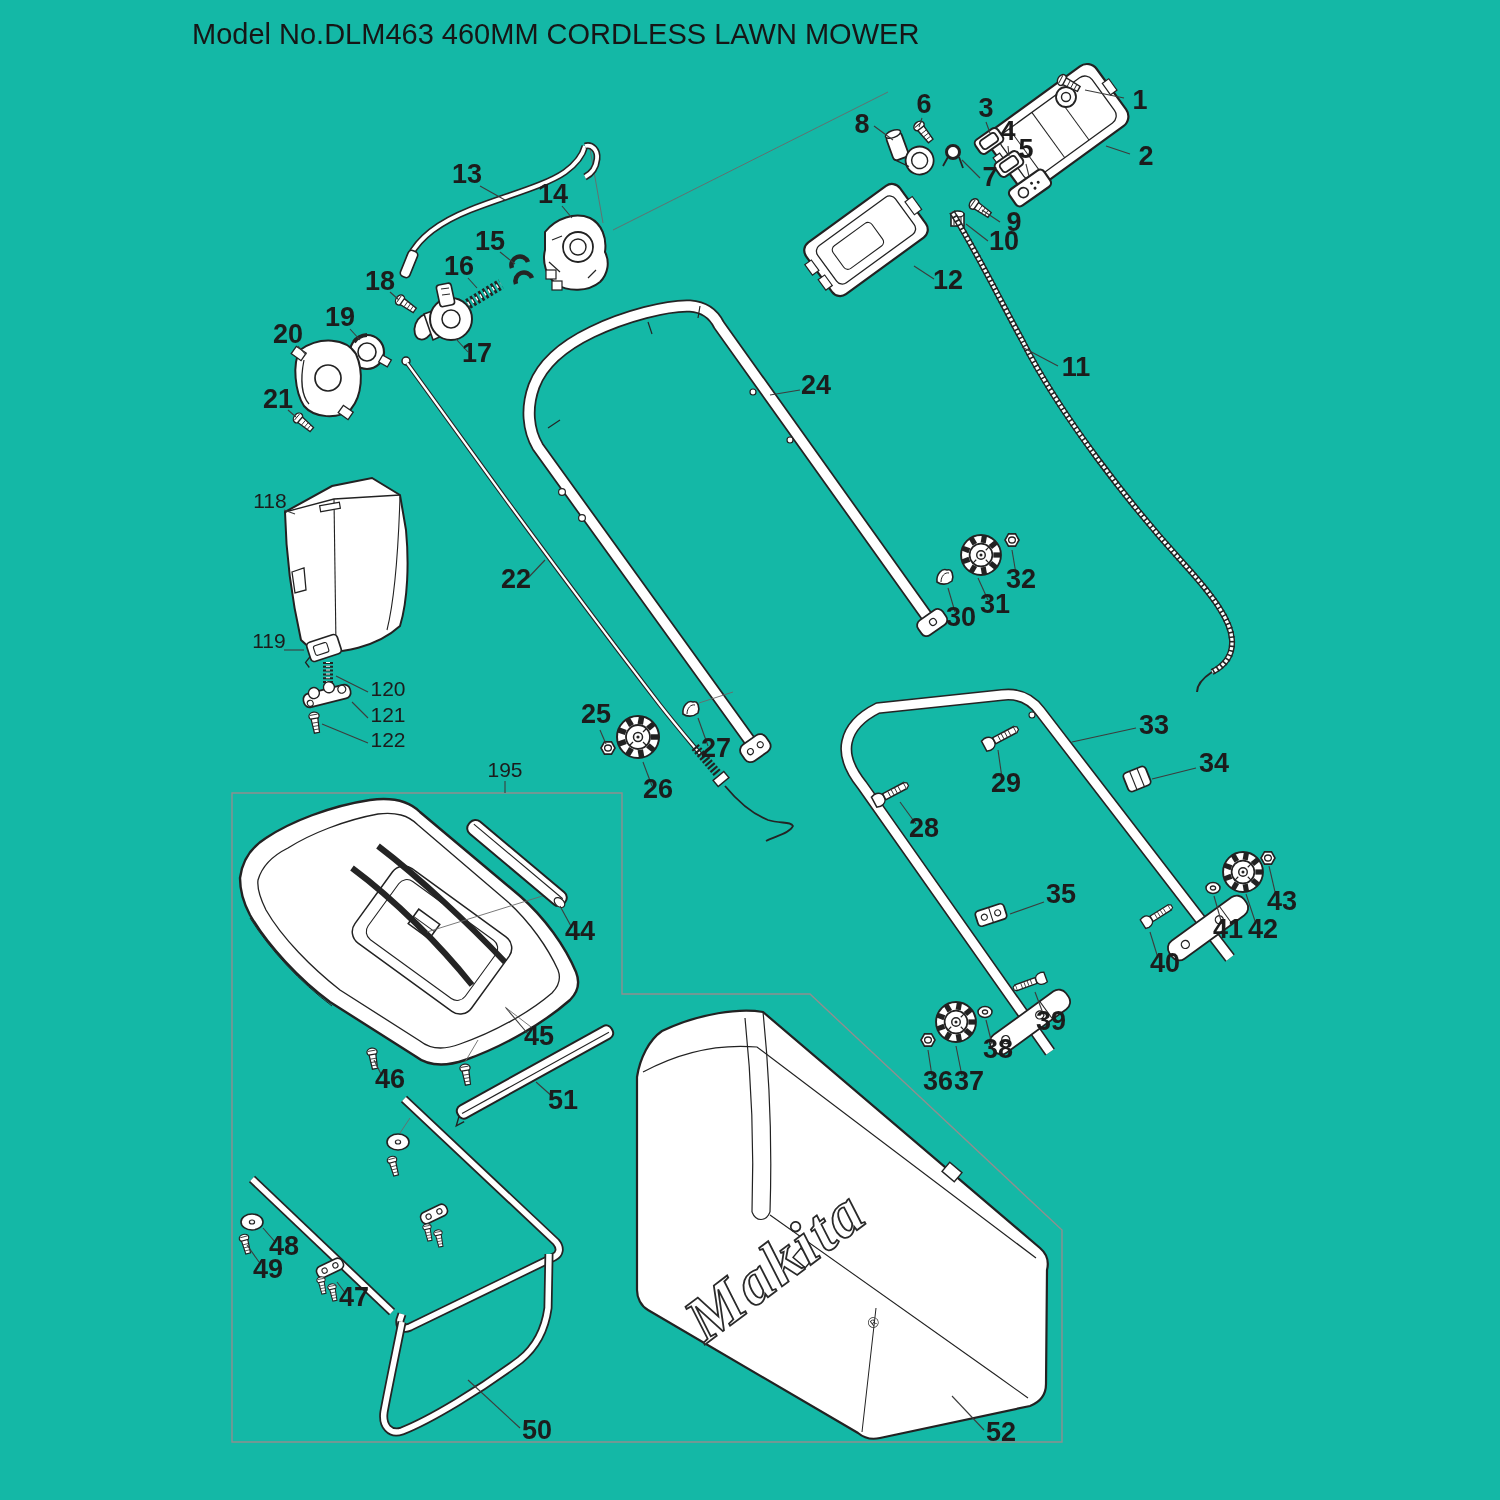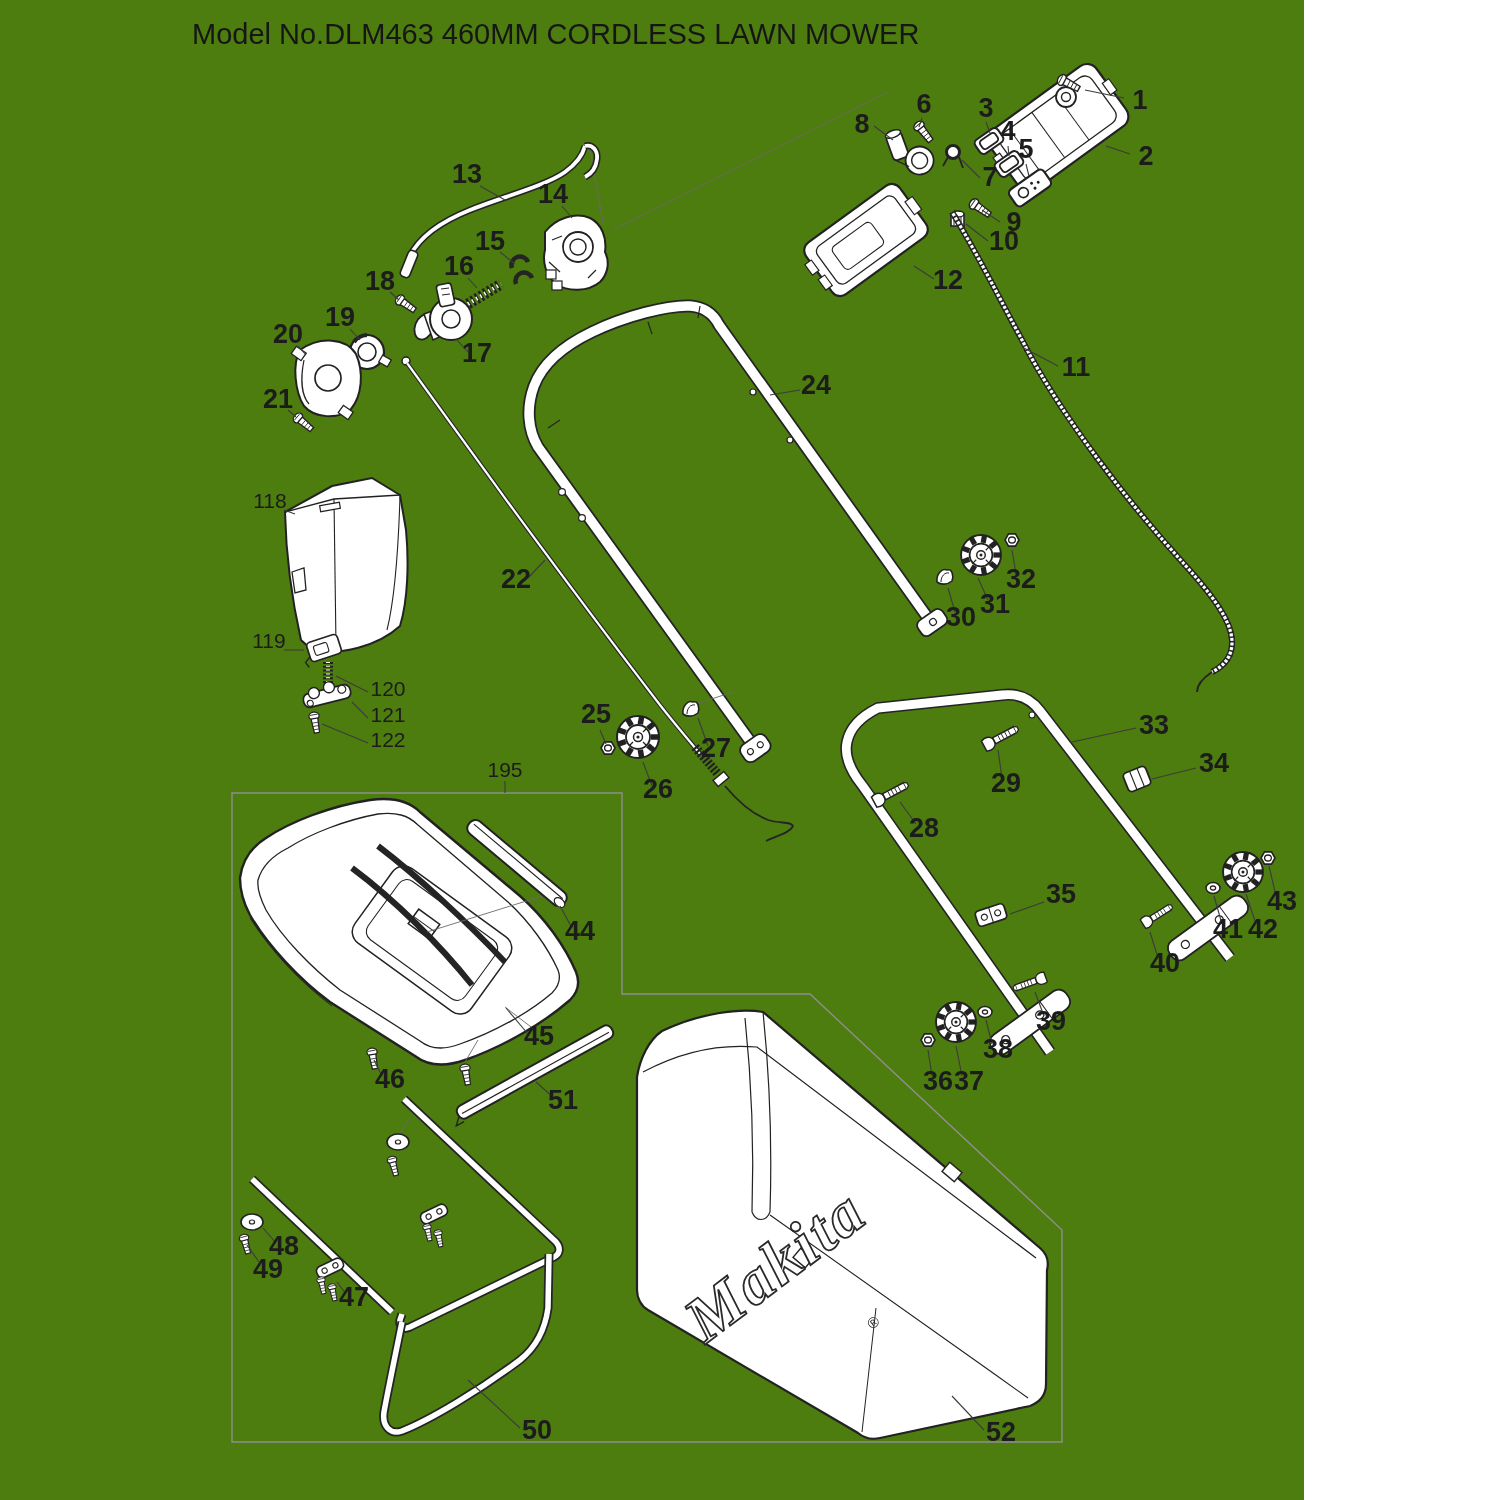--- a/index.html
+++ b/index.html
@@ -1,16 +1,16 @@
 <!DOCTYPE html>
 <html><head>
 <meta charset="utf-8">
 <style>
   html,body{margin:0;padding:0;background:#ffffff;}
-  .stage{position:relative;width:1304px;height:1500px;background:#4d7c0f;overflow:hidden;
+  .stage{position:relative;width:1500px;height:1500px;background:#14b8a6;overflow:hidden;
          font-family:"Liberation Sans",sans-serif;}
   svg{position:absolute;left:0;top:0;}
   .title{font:400 29px "Liberation Sans",sans-serif;fill:#161616;}
   .pl{font:600 27px "Liberation Sans",sans-serif;fill:#1c1c1c;}
   .pls{font:400 21px "Liberation Sans",sans-serif;fill:#1c1c1c;}
   .ld{stroke:#3c3c3c;stroke-width:1.1;fill:none;}
   .ln{stroke:#242424;fill:none;}
   .wh{stroke:#ffffff;fill:none;}
   .box{stroke:#8f8f8f;stroke-width:1.4;fill:none;}
   .logo{font:italic 700 64px "Liberation Serif",serif;fill:#ffffff;stroke:#2a2a2a;stroke-width:1.8;letter-spacing:3px;}

